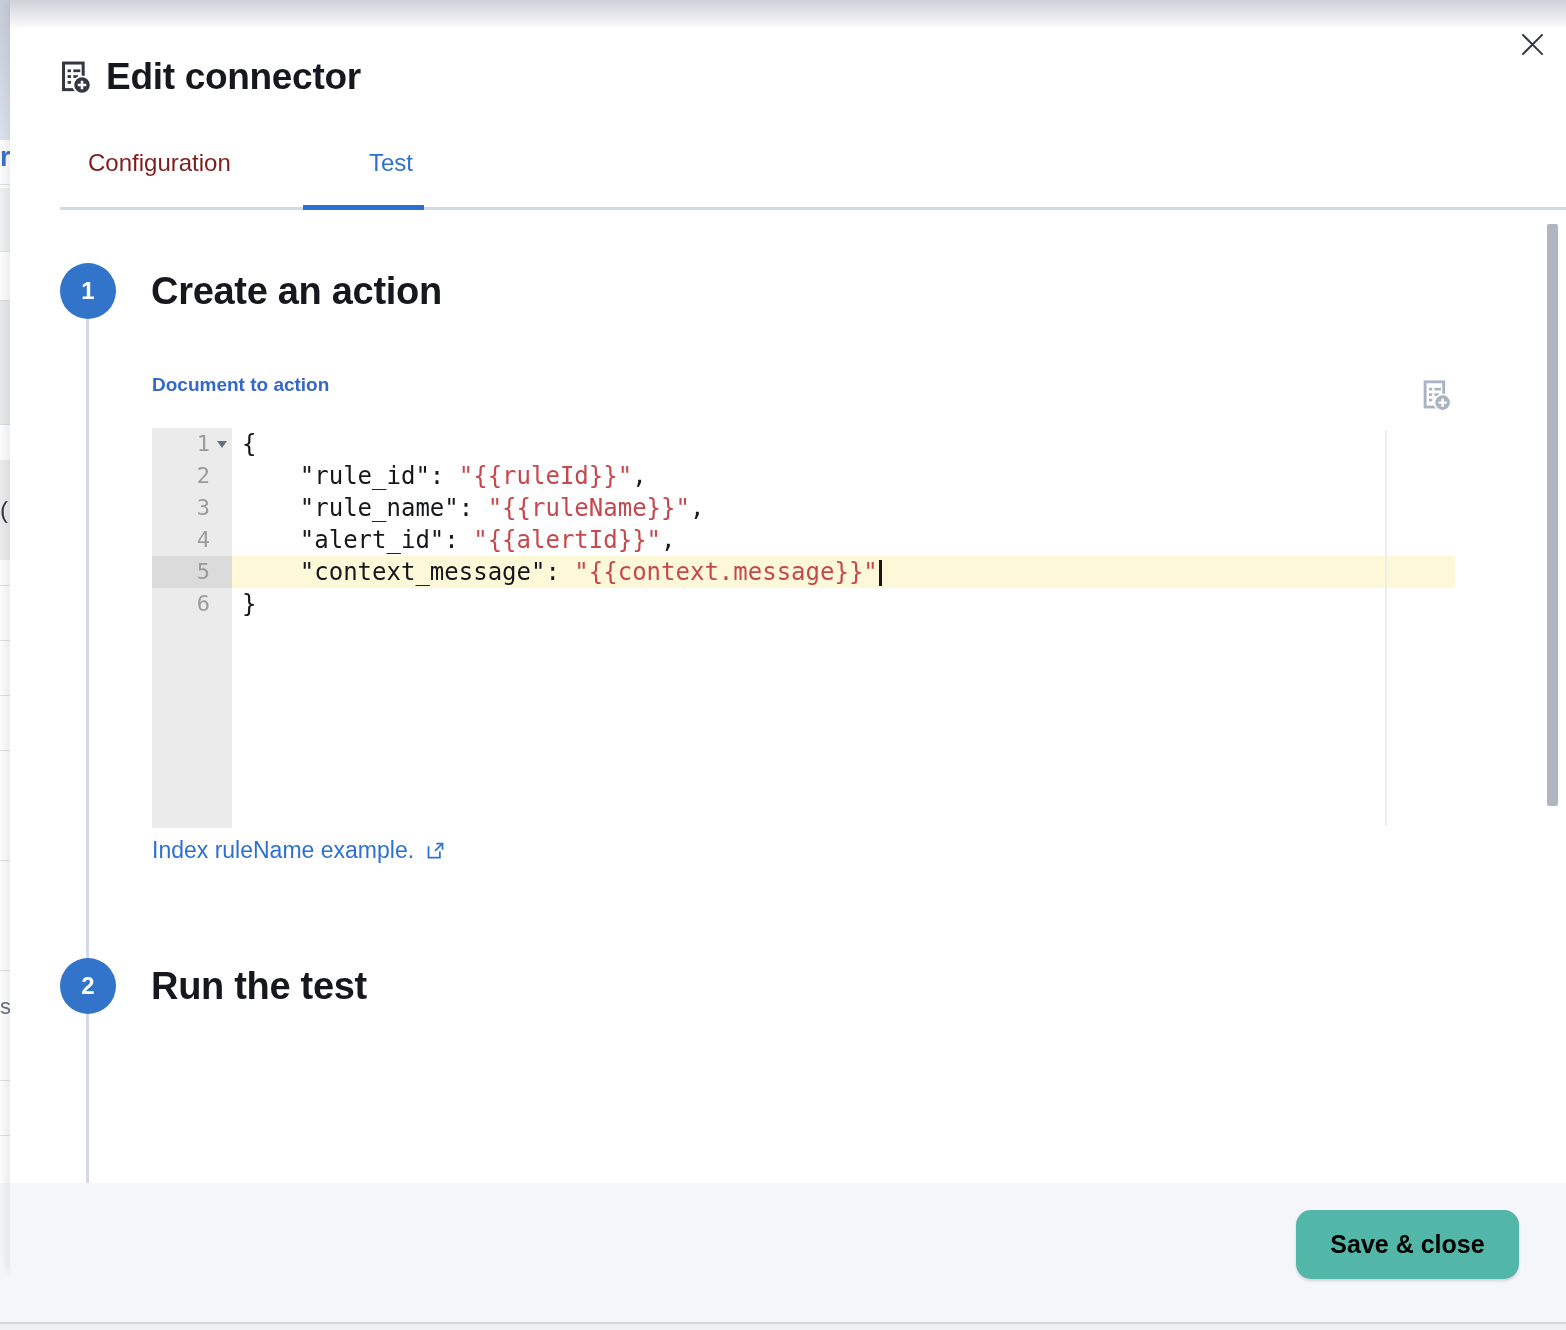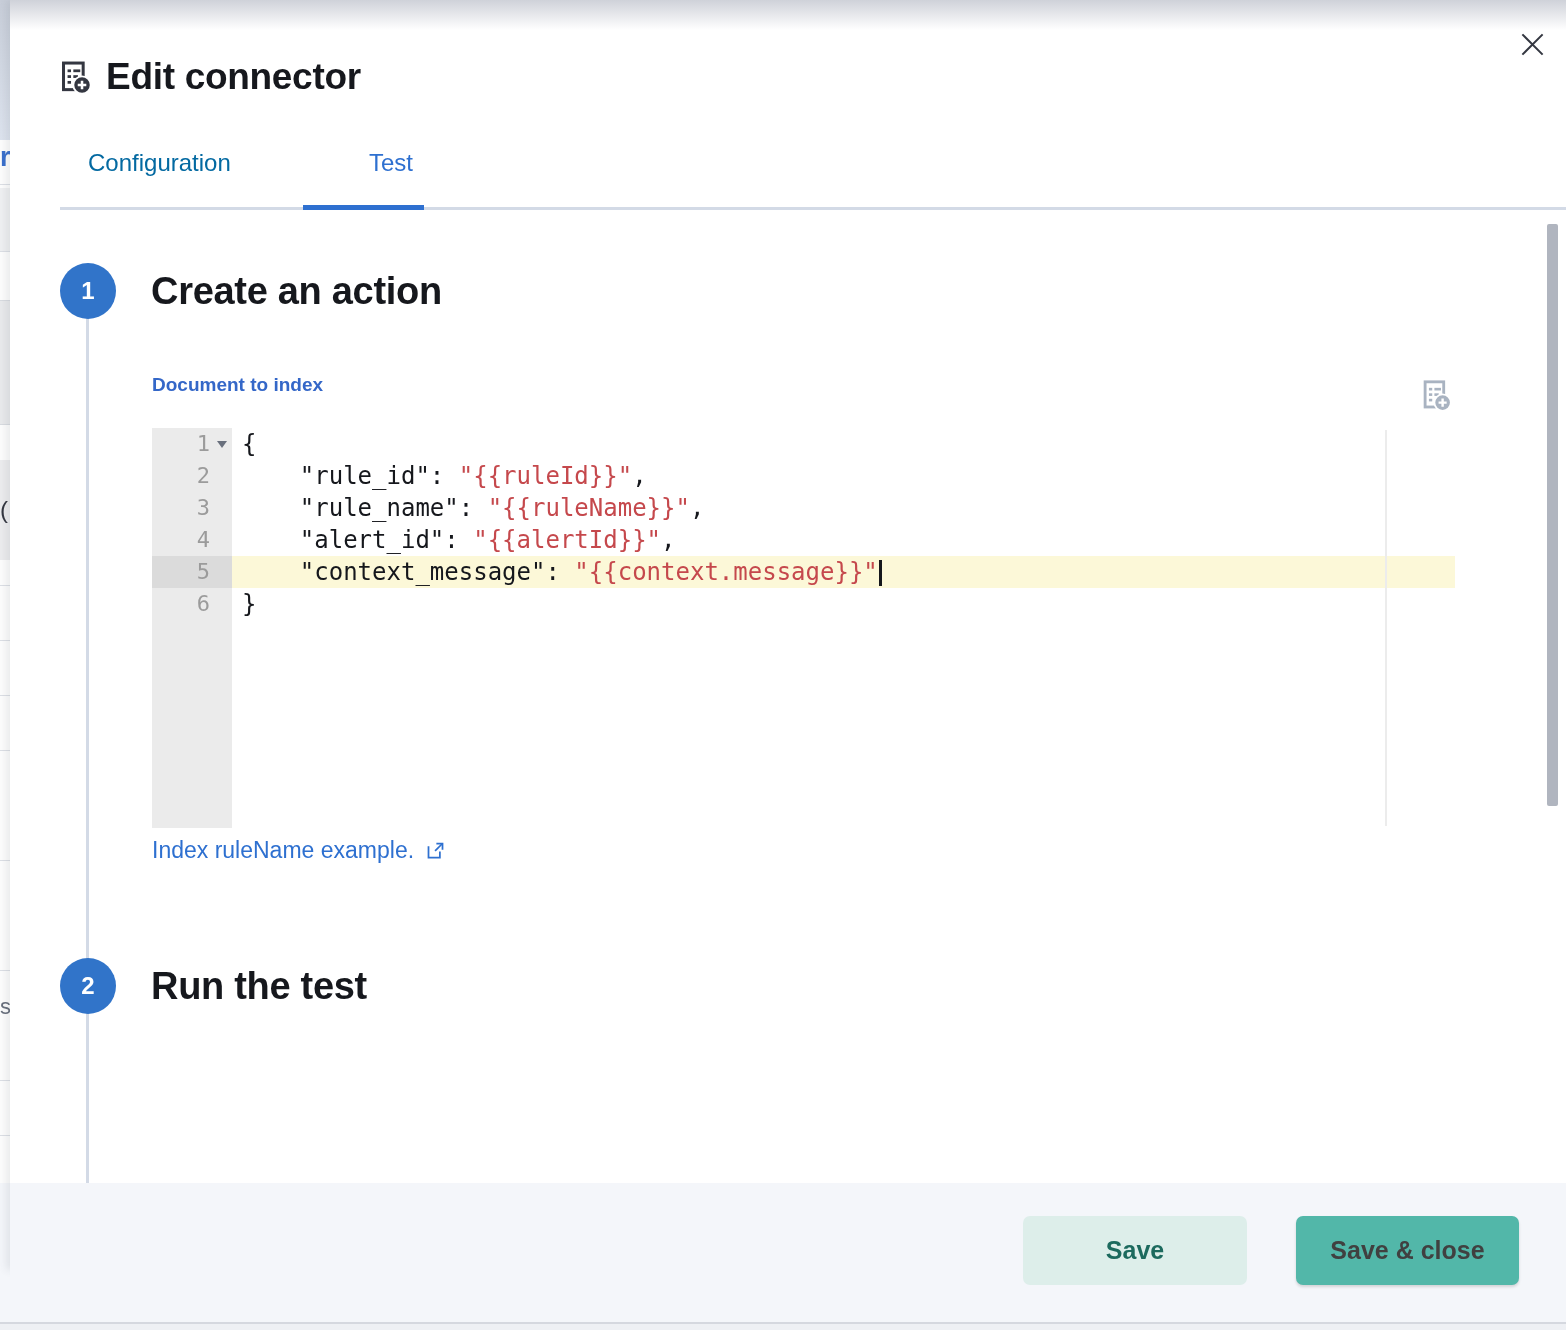--- a/index.html
+++ b/index.html
@@ -27,21 +27,21 @@
   .top-shadow { position:absolute; left:0; top:0; width:1556px; height:30px;
                 background:linear-gradient(#cfd2d9, rgba(255,255,255,0)); }
 
   .close-btn { position:absolute; left:1500px; top:22px; width:44px; height:44px; display:flex; align-items:center; justify-content:center; cursor:pointer; background:none; border:none; padding:0; }
 
   .header { position:absolute; left:46px; top:56px; display:flex; align-items:center; gap:13px; }
   .header .ticon { width:37px; height:37px; color:#343741; flex:0 0 auto; }
   .page-title { font-size:37px; font-weight:700; color:#16181d; letter-spacing:-0.3px; }
 
   .tab { position:absolute; top:146px; font-size:24px; line-height:34px; background:none; border:none; padding:0; cursor:pointer; font-family:inherit; }
-  .tab-config { left:78px; color:#0369a1; font-weight:500; }
+  .tab-config { left:78px; color:#7f1d1d; font-weight:500; }
   .tab-test { left:325px; color:#2e70d0; font-weight:500;margin-left:34px; }
   .tabs-divider { position:absolute; left:50px; right:0; top:207px; height:3px; background:#d3dae6; }
   .tab-underline { position:absolute; left:293px; top:205px; width:121px; height:5px; background:#2e70d0; }
 
   
   .rail-line { position:absolute; left:76px; top:309px; width:3px; height:874px; background:#d3dae6; }
   .step-badge { position:absolute; left:50px; width:56px; height:56px; border-radius:50%; background:#3174c9; color:#fff;
                 font-size:24px; font-weight:700; display:flex; align-items:center; justify-content:center; z-index:3; }
   .badge-1 { top:263px; }
   .badge-2 { top:958px; }
@@ -80,22 +80,22 @@
 
   
   .scroll-thumb { position:absolute; left:1537px; top:224px; width:11px; height:582px; background:#b0b5bf; border-radius:2px; cursor:grab; }
 
   
   .footer { position:absolute; left:0; top:1183px; width:1556px; height:139px; background:#f4f6fa; }
   .cancel-btn { position:absolute; left:63px; top:0; height:139px; display:flex; align-items:center;
                 font-size:25px; font-weight:500; color:#2e70d0; background:none; border:none; padding:0; cursor:pointer; font-family:inherit; }
   .save-btn { position:absolute; left:1013px; top:33px; width:224px; height:69px; border:none; border-radius:7px;
               background:#ddeeea; color:#1c6a5e; font-size:25px; font-weight:600; font-family:inherit; cursor:pointer; }
-  .save-close-btn { position:absolute; left:1286px; top:33px; width:223px; height:69px; border:none; border-radius:7px;
-              background:#52b7a9; color:#404040; font-size:25px; font-weight:600; font-family:inherit; cursor:pointer;
+  .save-close-btn { position:absolute; left:1286px; top:27px; width:223px; height:69px; border:none; border-radius:15px;
+              background:#52b7a9; color:#000000; font-size:25px; font-weight:600; font-family:inherit; cursor:pointer;
               box-shadow:0 2px 3px rgba(0,0,0,0.14); }
 
   .bottom-edge { position:absolute; left:0; top:1322px; width:1566px; height:8px; background:#eef0f4; border-top:2px solid #d5d8df; z-index:4; }
 </style>
 </head>
 <body>
 
 <div id="stage">
 
   <div class="backdrop-strip">
@@ -145,21 +145,21 @@
     <button class="tab tab-test">Test</button>
     <div class="tabs-divider"></div>
     <div class="tab-underline"></div>
 
     <div class="rail-line"></div>
     <div class="step-badge badge-1">1</div>
     <div class="step-badge badge-2">2</div>
     <div class="step-title title-2">Run the test</div>
     <div class="step-title title-1">Create an action</div>
 
-    <div class="doc-label">Document to index</div>
+    <div class="doc-label">Document to action</div>
     <svg class="ghost-icon" viewBox="0 0 32 32">
       <rect x="6.5" y="3.5" width="17" height="23" fill="none" stroke="currentColor" stroke-width="2.6"></rect>
       <rect x="10" y="9" width="3" height="2.4" fill="currentColor"></rect>
         <rect x="15" y="9" width="6" height="2.4" fill="currentColor"></rect>
       <rect x="10" y="14" width="3" height="2.4" fill="currentColor"></rect>
         <rect x="15" y="14" width="4" height="2.4" fill="currentColor"></rect>
       <rect x="10" y="19" width="3" height="2.4" fill="currentColor"></rect>
       <circle cx="22.5" cy="22.5" r="7.5" fill="currentColor" stroke="#ffffff" stroke-width="1.6"></circle>
       <path d="M22.5 18.8 v7.4 M18.8 22.5 h7.4" stroke="#ffffff" stroke-width="2.2"></path>
     </svg>
@@ -190,19 +190,18 @@
         <path d="M4 7 v13 h13 v-7" fill="none" stroke="currentColor" stroke-width="2"></path>
         <path d="M13 4 h7 v7" fill="none" stroke="currentColor" stroke-width="2"></path>
         <path d="M20 4 L11.5 12.5" fill="none" stroke="currentColor" stroke-width="2"></path>
       </svg>
     </a>
 
 
     <div class="scroll-thumb"></div>
 
     <div class="footer">
-      <button class="save-btn">Save</button>
       <button class="save-close-btn">Save &amp; close</button>
     </div>
   </div>
 
   <div class="bottom-edge"></div>
 </div>
 
 </body></html>

